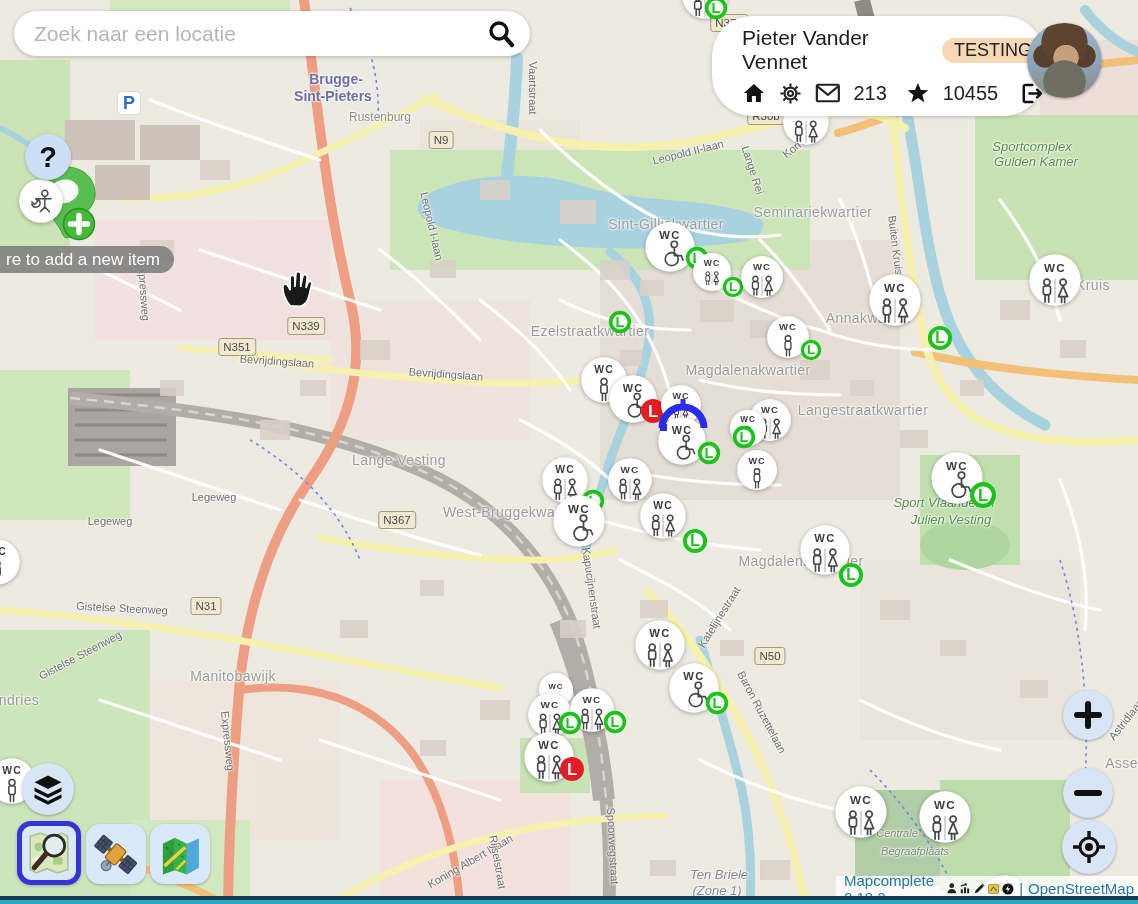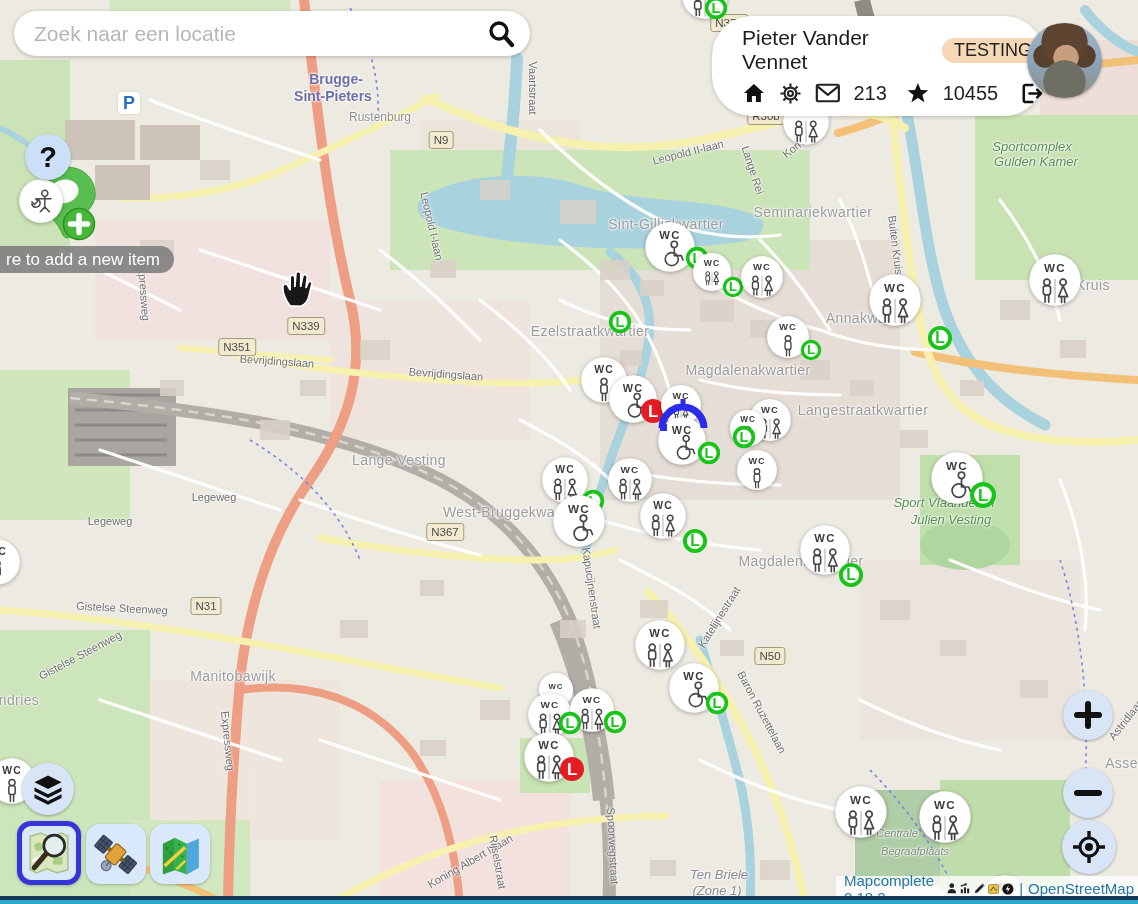--- a/index.html
+++ b/index.html
@@ -231,21 +231,21 @@
 
   <div id="label-layer">
       <div class="map-label lbl-town" style="left: 336px; top: 79px;">Brugge-</div>
       <div class="map-label lbl-town" style="left: 333px; top: 96px;">Sint-Pieters</div>
       <div class="map-label lbl-suburb" style="left: 380px; top: 117px;">Rustenburg</div>
       <div class="map-label lbl-shield" style="left: 441px; top: 140px;">N9</div>
       <div class="map-label lbl-shield" style="left: 766px; top: 116px;">R30b</div>
       <div class="map-label lbl-shield" style="left: 729px; top: 23px;">N376</div>
       <div class="map-label lbl-shield" style="left: 306px; top: 326px;">N339</div>
       <div class="map-label lbl-shield" style="left: 237px; top: 347px;">N351</div>
-      <div class="map-label lbl-shield" style="left: 397px; top: 532px; margin-left: 48px;">N367</div>
+      <div class="map-label lbl-shield" style="left: 397px; top: 520px;">N367</div>
       <div class="map-label lbl-shield" style="left: 206px; top: 606px;">N31</div>
       <div class="map-label lbl-shield" style="left: 770px; top: 656px;">N50</div>
       <div class="map-label lbl-street" style="left: 801px; top: 142px; transform: translate(-50%, -50%) rotate(-38deg);">Kornvest</div>
       <div class="map-label lbl-street" style="left: 533px; top: 88px; transform: translate(-50%, -50%) rotate(90deg);">Vaartstraat</div>
       <div class="map-label lbl-street" style="left: 432px; top: 226px; transform: translate(-50%, -50%) rotate(77deg);">Leopold I-laan</div>
       <div class="map-label lbl-street" style="left: 688px; top: 152px; transform: translate(-50%, -50%) rotate(-14deg);">Leopold II-laan</div>
       <div class="map-label lbl-street" style="left: 753px; top: 170px; transform: translate(-50%, -50%) rotate(72deg);">Lange Rei</div>
       <div class="map-label lbl-street" style="left: 897px; top: 255px; transform: translate(-50%, -50%) rotate(83deg);">Buiten Kruisvest</div>
       <div class="map-label lbl-hood" style="left: 666px; top: 224px;">Sint-Gilliskwartier</div>
       <div class="map-label lbl-hood" style="left: 813px; top: 212px;">Seminariekwartier</div>

